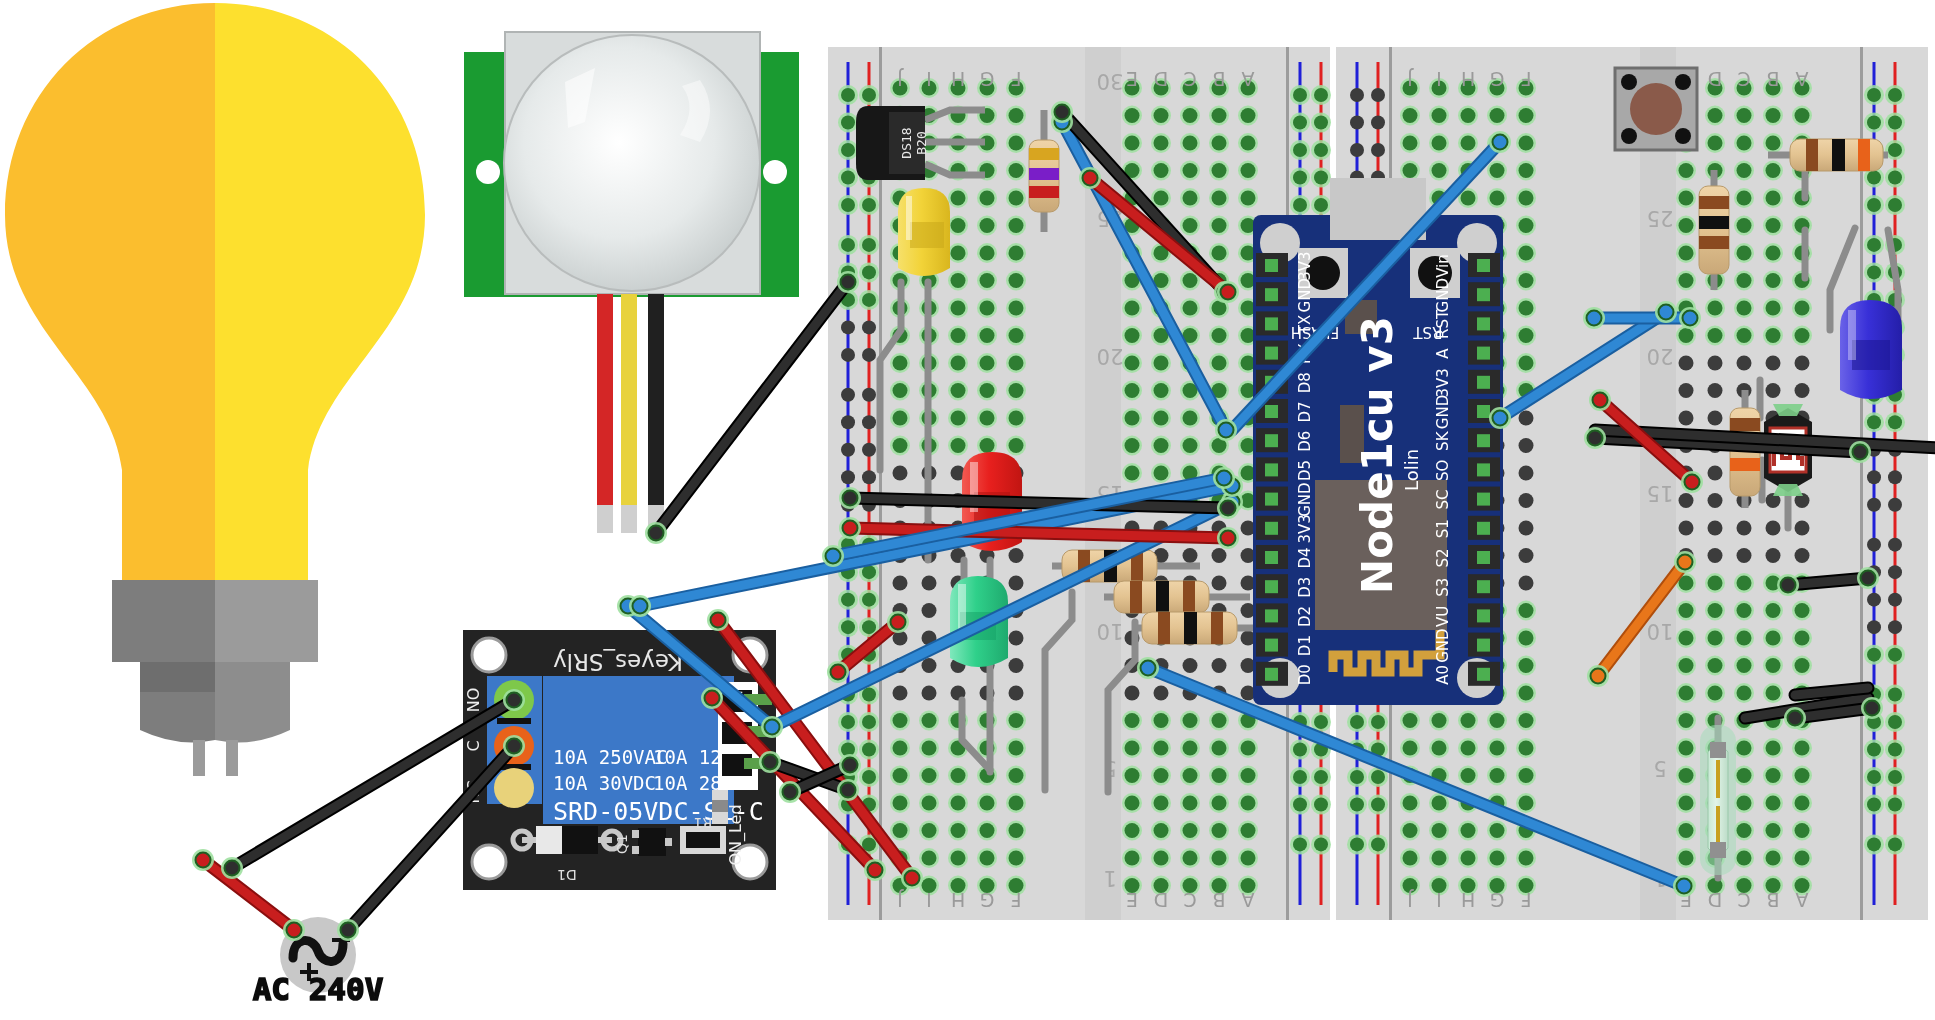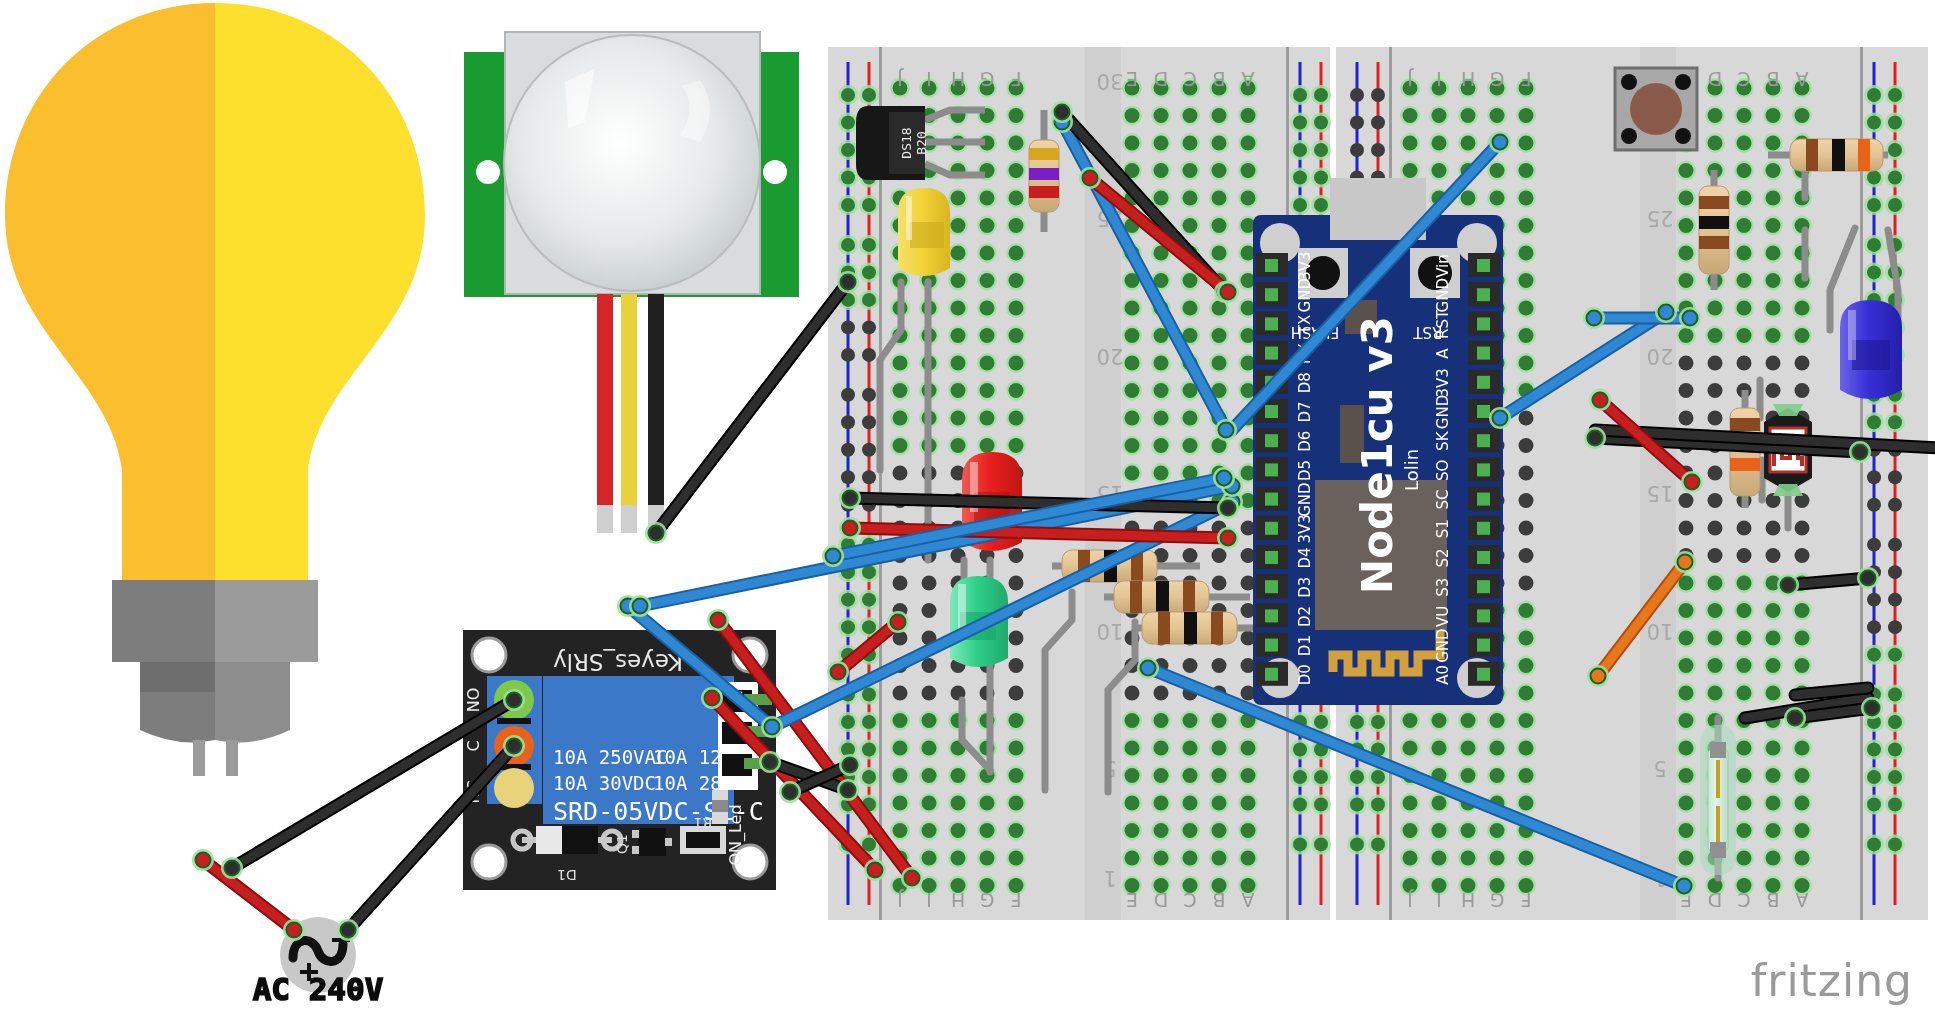--- a/index.html
+++ b/index.html
@@ -2172,15 +2172,14 @@
         <circle cx="1868" cy="578" r="11" fill="#9fe0a0" opacity="0.9"></circle>
         <circle cx="1868" cy="578" r="7.5" fill="#2e2e2e" stroke="#1f5f22" stroke-width="2"></circle>
         <circle cx="1795" cy="718" r="11" fill="#9fe0a0" opacity="0.9"></circle>
         <circle cx="1795" cy="718" r="7.5" fill="#2e2e2e" stroke="#1f5f22" stroke-width="2"></circle>
         <circle cx="1872" cy="708" r="11" fill="#9fe0a0" opacity="0.9"></circle>
         <circle cx="1872" cy="708" r="7.5" fill="#2e2e2e" stroke="#1f5f22" stroke-width="2"></circle>
       </g>
 
 </svg>
 
-<div class="fzlogo">fritzing</div>
 
 </div>
 
 </body></html>

